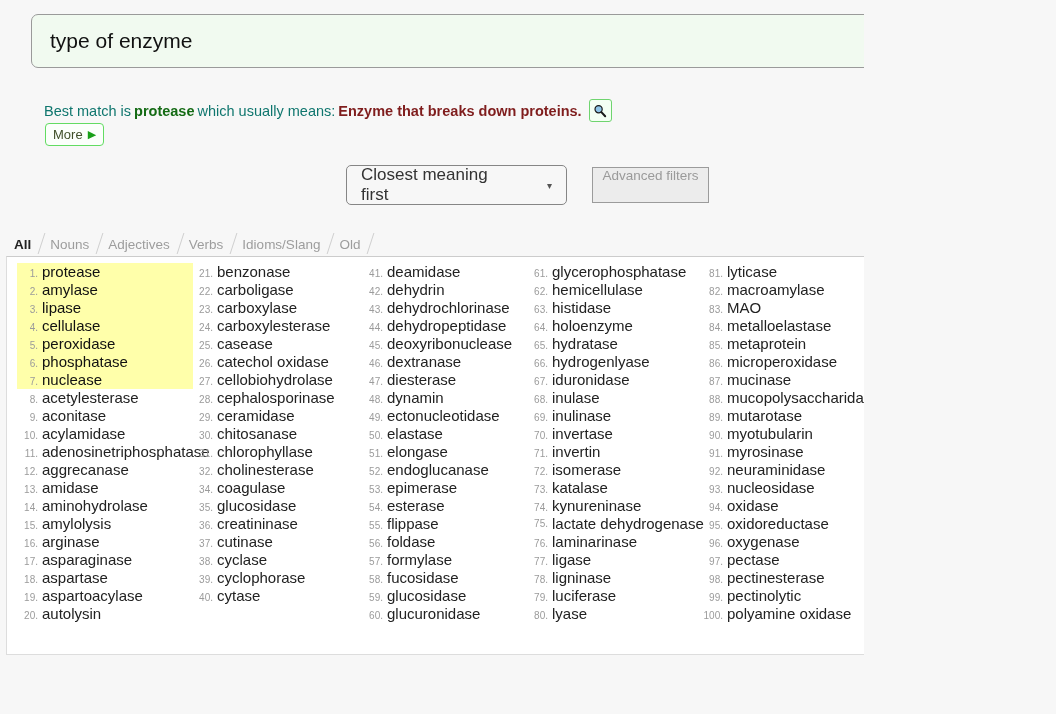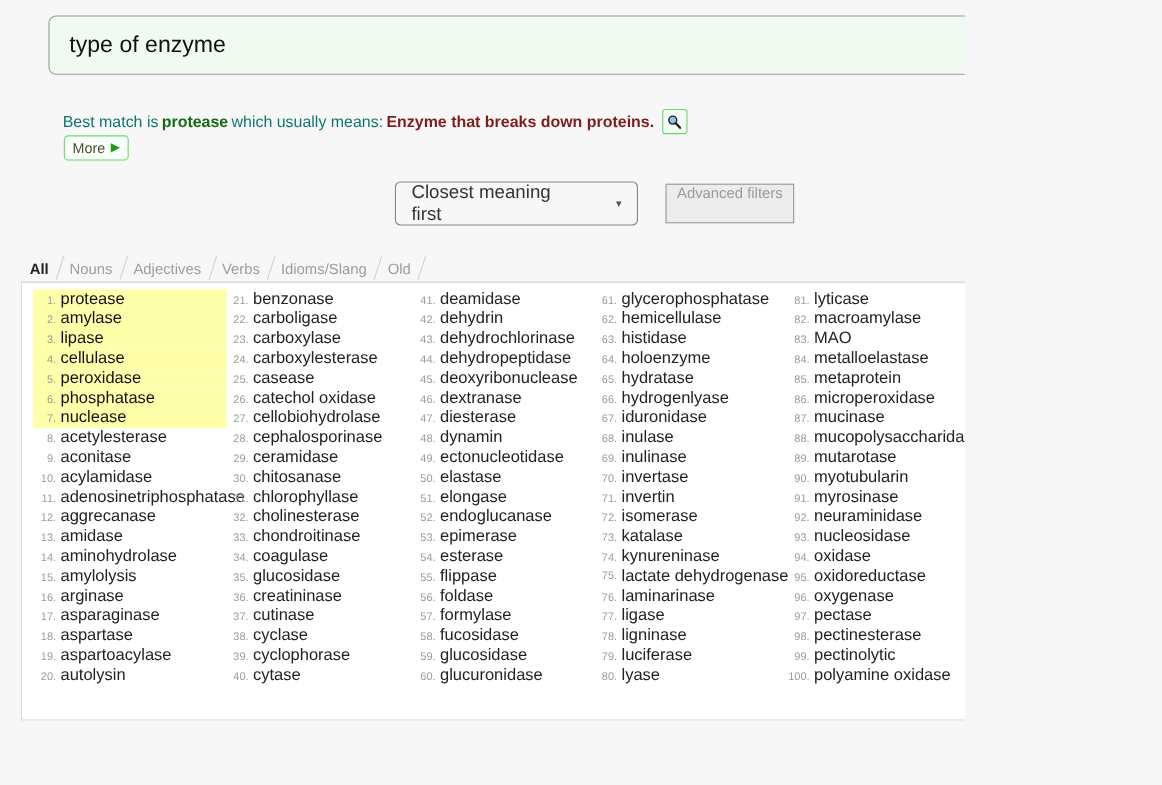--- a/index.html
+++ b/index.html
@@ -7,21 +7,20 @@
     padding: 0;
     background: #f7f7f7;
     font-family: "Liberation Sans", sans-serif;
   }
   #page {
     position: relative;
     width: 864px;
     height: 714px;
     background: #f7f7f7;
     overflow: hidden;
-    margin-left: 13px;
   }
 
   
   .searchbar {
     position: absolute;
     left: 31px;
     top: 14px;
     width: 992px;
     height: 54px;
     box-sizing: border-box;
@@ -455,24 +454,20 @@
           </div>
           <div class="item">
             <span class="num">31.</span>
             <span class="word">chlorophyllase</span>
           </div>
           <div class="item">
             <span class="num">32.</span>
             <span class="word">cholinesterase</span>
           </div>
           <div class="item">
-            <span class="num">33.</span>
-            <span class="word">chondroitinase</span>
-          </div>
-          <div class="item">
             <span class="num">34.</span>
             <span class="word">coagulase</span>
           </div>
           <div class="item">
             <span class="num">35.</span>
             <span class="word">glucosidase</span>
           </div>
           <div class="item">
             <span class="num">36.</span>
             <span class="word">creatininase</span>

